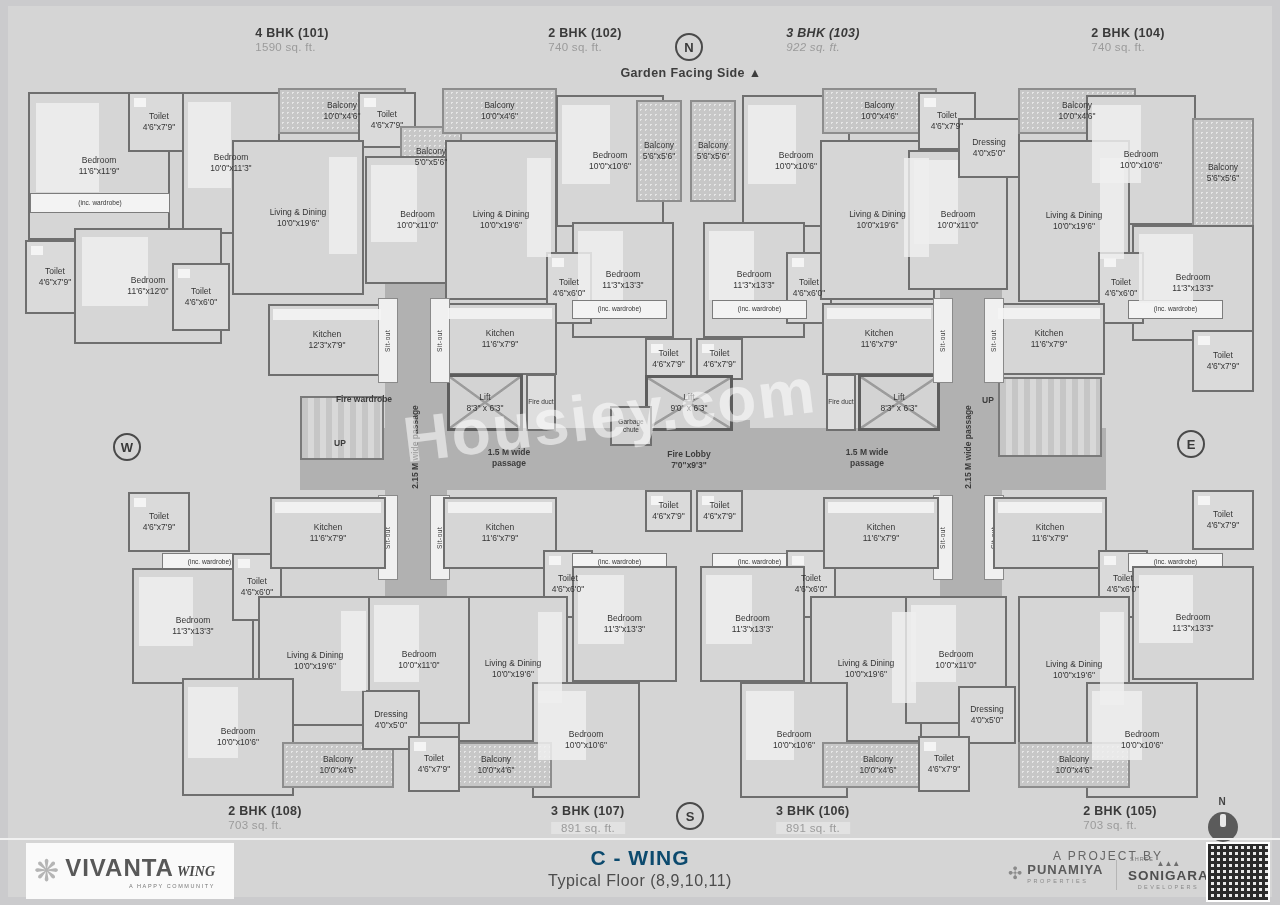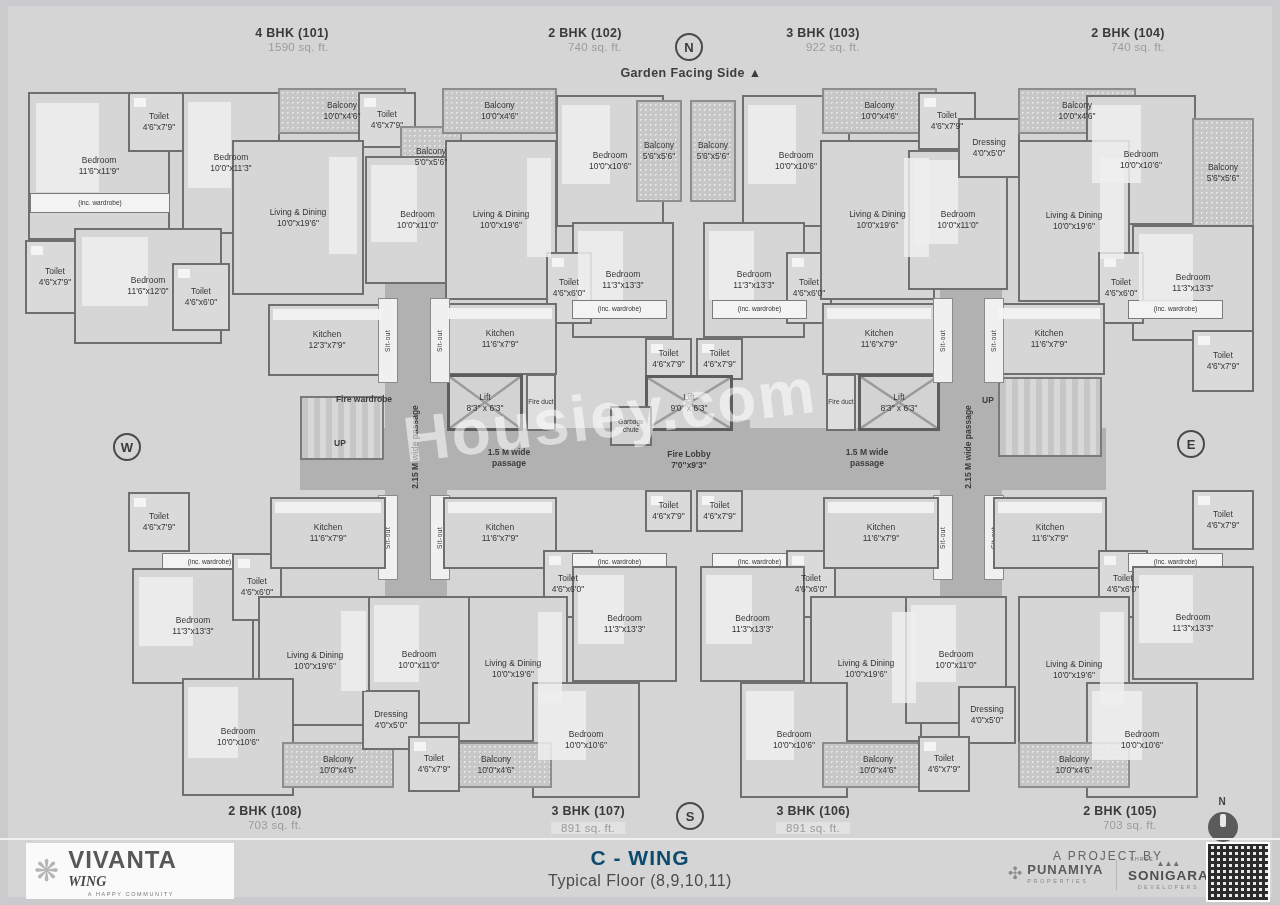--- a/index.html
+++ b/index.html
@@ -24,41 +24,41 @@
   .dressing{background:#d9d9d9;}
   .lift{border:3px solid #5d5d5d;background:
         linear-gradient(to bottom right,transparent 48%,#9c9c9c 49%,#9c9c9c 51%,transparent 52%),
         linear-gradient(to bottom left,transparent 48%,#9c9c9c 49%,#9c9c9c 51%,transparent 52%),#d3d3d3;}
   .duct{background:#dedede;font-size:6.5px;border:2px solid #6f6f6f;}
   .garbage{background:#d3d3d3;font-size:6.5px;}
   .sitout{background:#f0f0f0;border:1px solid #8a8a8a;font-size:6.5px;writing-mode:vertical-rl;transform:rotate(180deg);letter-spacing:.5px;}
   .labelonly{background:none;border:none;transform:translate(-50%,-50%);font-weight:600;color:#3c3c3c;overflow:visible;}
   .vlabel{background:none;border:none;transform:translate(-50%,-50%) rotate(-90deg);font-weight:600;color:#3c3c3c;white-space:nowrap;overflow:visible;}
 
-  .unit-label{position:absolute;transform:translateX(-50%);text-align:right;white-space:nowrap;}
+  .unit-label{position:absolute;transform:translateX(-50%);text-align:left;white-space:nowrap;}
   .unit-label .u-name{font-size:12.5px;font-weight:700;color:#3a3a3a;letter-spacing:.3px;}
   .unit-label .u-area{font-size:11.5px;color:#9b9b9b;margin-top:1px;letter-spacing:.3px;}
   .unit-label .u-area.hl{background:#e2e2e2;display:inline-block;padding:0 10px;}
 
   .compass{position:absolute;width:28px;height:28px;border:2px solid #4a4a4a;border-radius:50%;background:transparent;
            display:flex;align-items:center;justify-content:center;font-size:13px;font-weight:700;color:#3a3a3a;box-sizing:border-box;}
   [data-name="garden-label"]{position:absolute;left:691px;top:66px;transform:translateX(-50%);font-size:12.5px;font-weight:700;color:#3d3d3d;letter-spacing:.4px;white-space:nowrap;}
 
   [data-name="watermark"]{position:absolute;left:402px;top:378px;font-size:64px;font-weight:800;color:rgba(255,255,255,.55);
            transform:rotate(-7deg);letter-spacing:2px;z-index:40;pointer-events:none;}
 
   .dial{position:absolute;left:1208px;top:812px;width:30px;height:30px;border-radius:50%;background:#5b5b5b;}
   .dial::after{content:"";position:absolute;left:12px;top:2px;width:6px;height:13px;background:#e8e8e8;border-radius:2px;}
   .dial-n{position:absolute;left:1222px;top:796px;transform:translateX(-50%);font-size:10px;font-weight:700;color:#444;}
 
   .footer-line{position:absolute;left:0;top:838px;width:1280px;height:2px;background:#f1f1f1;}
   .brand-box{position:absolute;left:26px;top:843px;width:208px;height:56px;background:#fafafa;display:flex;align-items:center;padding:0 8px;box-sizing:border-box;}
   .brand-flower{font-size:30px;color:#b5b5b5;line-height:1;margin-right:6px;}
   .brand-text{display:flex;flex-direction:column;}
-  .brand-row{display:flex;align-items:baseline;flex-direction:column;}
+  .brand-row{display:flex;align-items:baseline;}
   .brand-main{font-size:24px;font-weight:700;color:#585858;letter-spacing:1px;}
   .brand-next{font-family:"Liberation Serif",serif;font-style:italic;font-size:14px;font-weight:700;color:#4a4a4a;margin-left:3px;}
   .brand-tag{font-size:5.5px;letter-spacing:1.6px;color:#777;align-self:flex-end;margin-top:1px;}
   .wing-title{position:absolute;left:640px;top:846px;transform:translateX(-50%);font-size:21px;font-weight:700;color:#0c4a6e;letter-spacing:1px;white-space:nowrap;}
   .floor-sub{position:absolute;left:640px;top:872px;transform:translateX(-50%);font-size:16px;color:#4c4c4c;letter-spacing:.5px;white-space:nowrap;}
   .project-by{position:absolute;left:1108px;top:849px;transform:translateX(-50%);font-size:12px;letter-spacing:2px;color:#666;white-space:nowrap;}
   .dev1{position:absolute;left:1008px;top:862px;display:flex;align-items:center;}
   .dev1-glyph{font-size:17px;color:#8a8a8a;margin-right:5px;}
   .dev1-text{display:flex;flex-direction:column;}
   .dev1-name{font-size:13px;font-weight:700;color:#5a5a5a;letter-spacing:1px;}
@@ -476,21 +476,21 @@
         <div class="dm">10'0"x4'6"</div>
       </div>
       <div class="unit-label" data-name="unit-label-top" style="left: 292px; top: 26px;">
         <div class="u-name">4 BHK (101)</div>
         <div class="u-area">1590 sq. ft.</div>
       </div>
       <div class="unit-label" data-name="unit-label-top" style="left: 585px; top: 26px;">
         <div class="u-name">2 BHK (102)</div>
         <div class="u-area">740 sq. ft.</div>
       </div>
-      <div class="unit-label" data-name="unit-label-top" style="left: 823px; top: 26px;">
+      <div class="unit-label" data-name="unit-label-top" style="left: 823px; top: 26px; font-style: italic;">
         <div class="u-name">3 BHK (103)</div>
         <div class="u-area">922 sq. ft.</div>
       </div>
       <div class="unit-label" data-name="unit-label-top" style="left: 1128px; top: 26px;">
         <div class="u-name">2 BHK (104)</div>
         <div class="u-area">740 sq. ft.</div>
       </div>
       <div class="unit-label" data-name="unit-label-bottom" style="left: 265px; top: 804px;">
         <div class="u-name">2 BHK (108)</div>
         <div class="u-area">703 sq. ft.</div>

